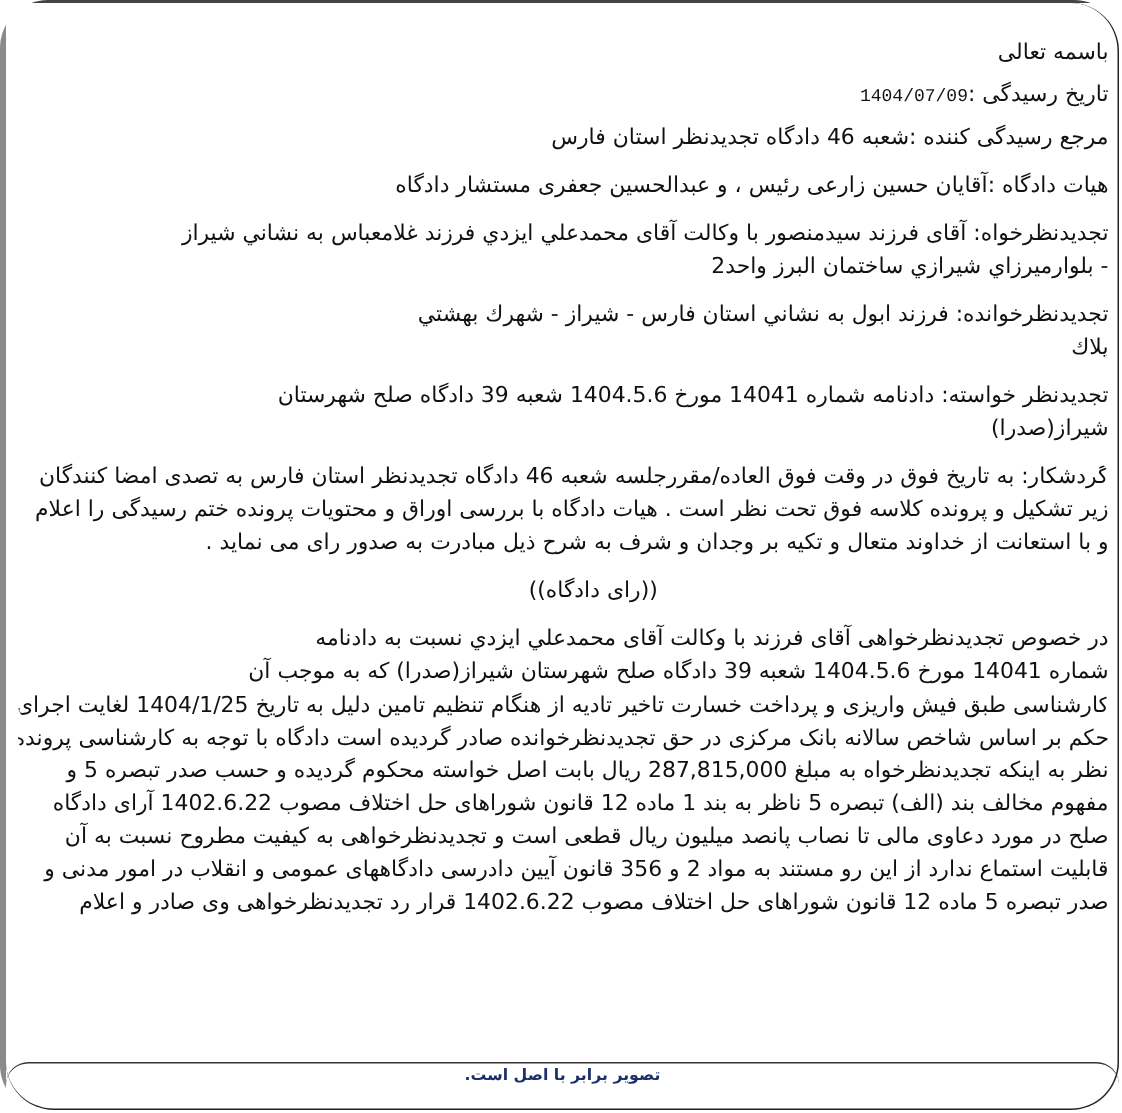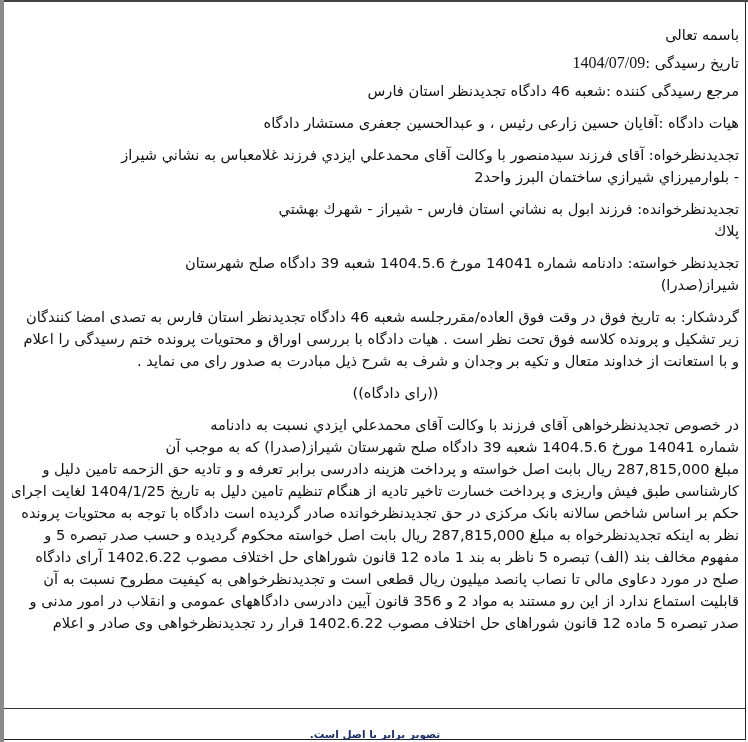--- a/index.html
+++ b/index.html
@@ -1,39 +1,39 @@
 <!DOCTYPE html>
 <html><head>
   <meta charset="utf-8">
   <style>
-    * { box-sizing: border-box; margin: 0; padding: 0; }
+    * { box-sizing: border-box; margin: 0; padding: 0; border-radius: 32px; }
     html, body { width: 748px; height: 742px; background: #ffffff; overflow: hidden; }
     body { position: relative; font-family: "DejaVu Sans", "Liberation Sans", sans-serif; color: #111; }
     .topbar { position: absolute; left: 0; top: 0; width: 748px; height: 2px; background: #444; }
     .leftbar { position: absolute; left: 0; top: 0; width: 4px; height: 742px; background: #8a8a8a; }
     .page {
       position: absolute; left: 4px; top: 2px; width: 742px; height: 738px;
       border-right: 1.5px solid #222; border-bottom: 1.5px solid #222;
     }
     .content {
       position: absolute; left: 8px; right: 6px; top: 22px;
       direction: rtl; text-align: right; font-size: 14.6px; line-height: 22px;
     }
     .line { white-space: nowrap; overflow: hidden; }
     .gap-s { height: 6px; }
     .gap-m { height: 10px; }
     .center { text-align: center; padding-right: 0; }
-    .num { font-family: Liberation Serif, serif; font-size: 16px; }
+    .num { font-family: Liberation Mono, monospace; font-size: 12px; }
     .footer {
       position: absolute; left: 4px; right: 2px; top: 708px; height: 30px;
       border-top: 1.5px solid #333;
       direction: rtl; text-align: center; font-size: 10.5px; line-height: 14px;
       font-weight: bold;
     }
-    .footer .f1 { color: #1d2f6b; margin-top: 18px; }
+    .footer .f1 { color: #1d2f6b; margin-top: 1px; }
     .footer .f2 { color: #111; }
   </style>
 </head>
 <body>
 
 <div class="topbar"></div>
 <div class="leftbar"></div>
 
 <div class="page">
   <div class="content">
@@ -83,23 +83,22 @@
       <div class="line">و با استعانت از خداوند متعال و تکیه بر وجدان  و شرف  به شرح ذیل مبادرت به صدور رای می نماید .</div>
     </div>
     <div class="gap-m"></div>
 
     <div class="line center" style="padding-right:0; text-align:center; margin-right:-40px;">((رای دادگاه))</div>
     <div class="gap-m"></div>
 
     <div>
       <div class="line">در خصوص تجدیدنظرخواهی آقای                    فرزند                  با وكالت آقای محمدعلي ايزدي نسبت به دادنامه</div>
       <div class="line">شماره                    14041 مورخ 1404.5.6 شعبه 39 دادگاه صلح شهرستان شیراز(صدرا) که به موجب آن</div>
-      <div class="line">مبلغ 287,815,000 ریال بابت اصل خواسته و پرداخت هزینه دادرسی برابر تعرفه و و تادیه حق الزحمه تامین دلیل و</div>
       <div class="line">کارشناسی طبق فیش واریزی و پرداخت خسارت تاخیر تادیه از هنگام تنظیم تامین دلیل به تاریخ 1404/1/25 لغایت اجرای</div>
-      <div class="line">حکم بر اساس شاخص سالانه بانک مرکزی در حق تجدیدنظرخوانده صادر گردیده است دادگاه با توجه به محتویات پرونده</div>
+      <div class="line">حکم بر اساس شاخص سالانه بانک مرکزی در حق تجدیدنظرخوانده صادر گردیده است دادگاه با توجه به کارشناسی پرونده</div>
       <div class="line">نظر به اینکه تجدیدنظرخواه به مبلغ 287,815,000 ریال بابت اصل خواسته محکوم گردیده و حسب صدر تبصره 5 و</div>
       <div class="line">مفهوم مخالف بند (الف) تبصره 5 ناظر به بند 1 ماده 12 قانون شوراهای حل اختلاف مصوب 1402.6.22 آرای دادگاه</div>
       <div class="line">صلح در مورد دعاوی مالی تا نصاب پانصد میلیون ریال قطعی است و تجدیدنظرخواهی به کیفیت مطروح نسبت به آن</div>
       <div class="line">قابلیت استماع ندارد از این رو مستند به مواد 2 و 356 قانون آیین دادرسی دادگاههای عمومی و انقلاب در امور مدنی و</div>
       <div class="line">صدر تبصره 5 ماده 12 قانون شوراهای حل اختلاف مصوب 1402.6.22 قرار رد تجدیدنظرخواهی وی صادر و اعلام</div>
     </div>
 
   </div>
 </div>
 

